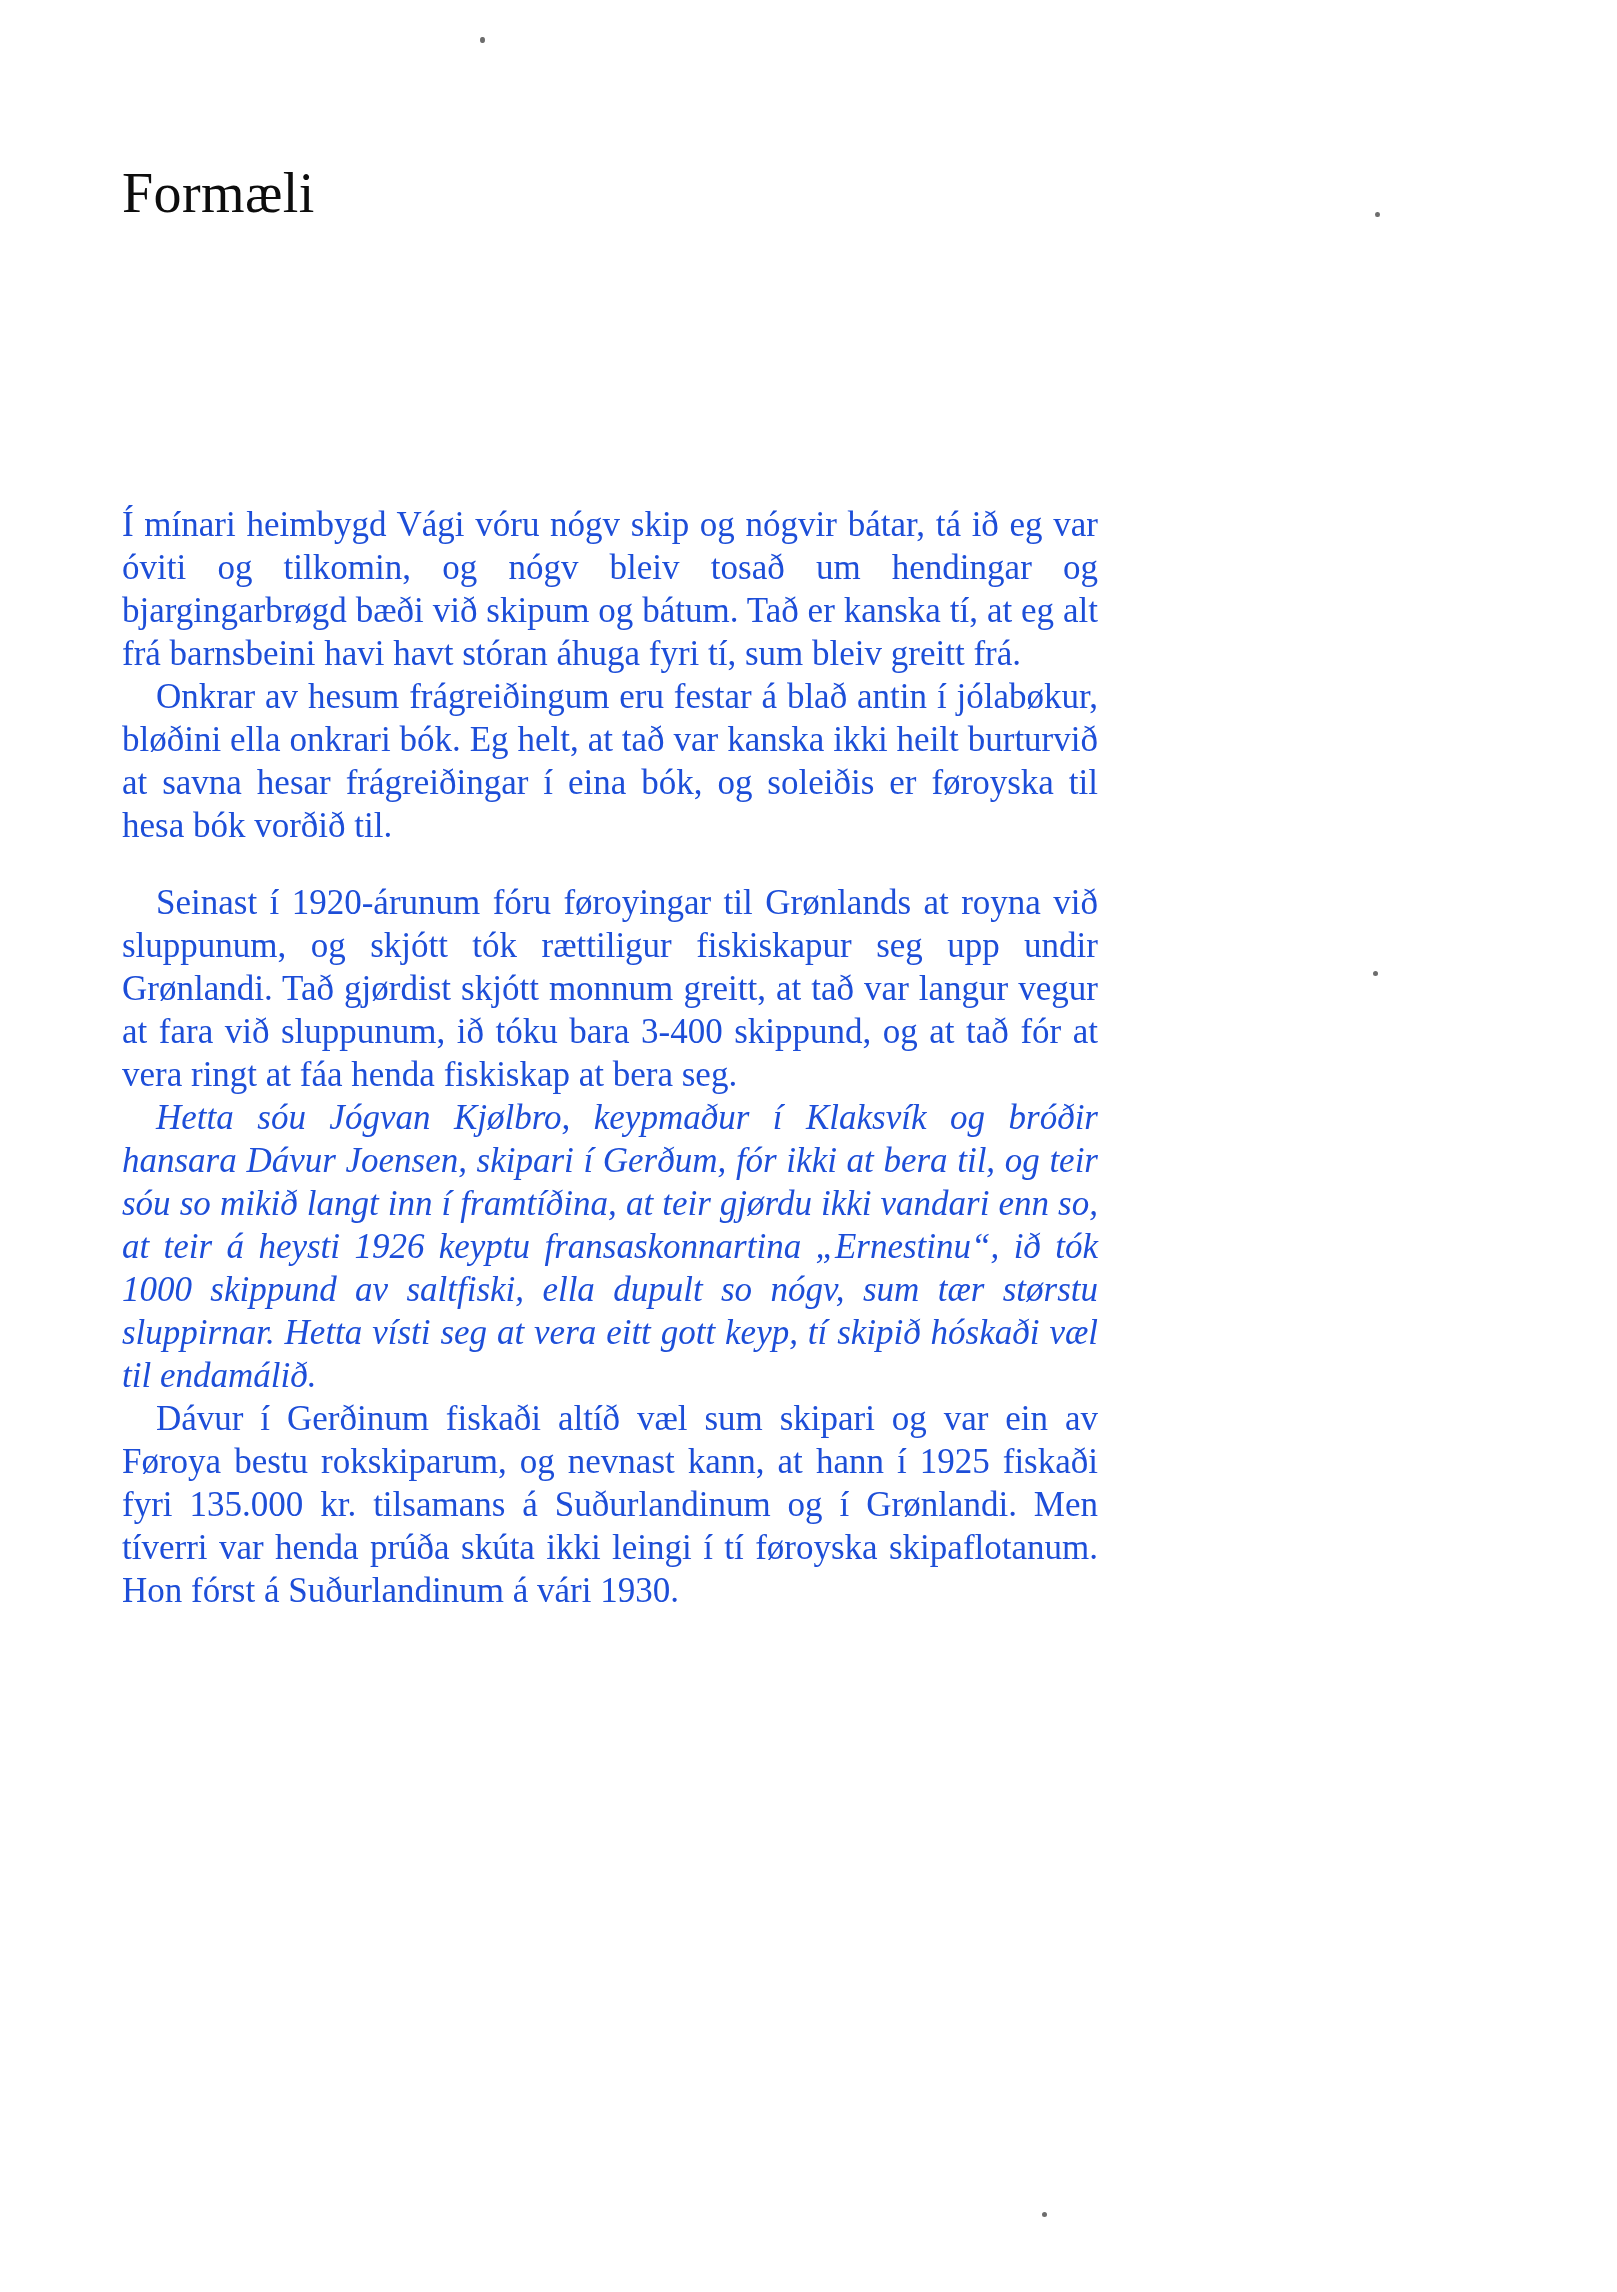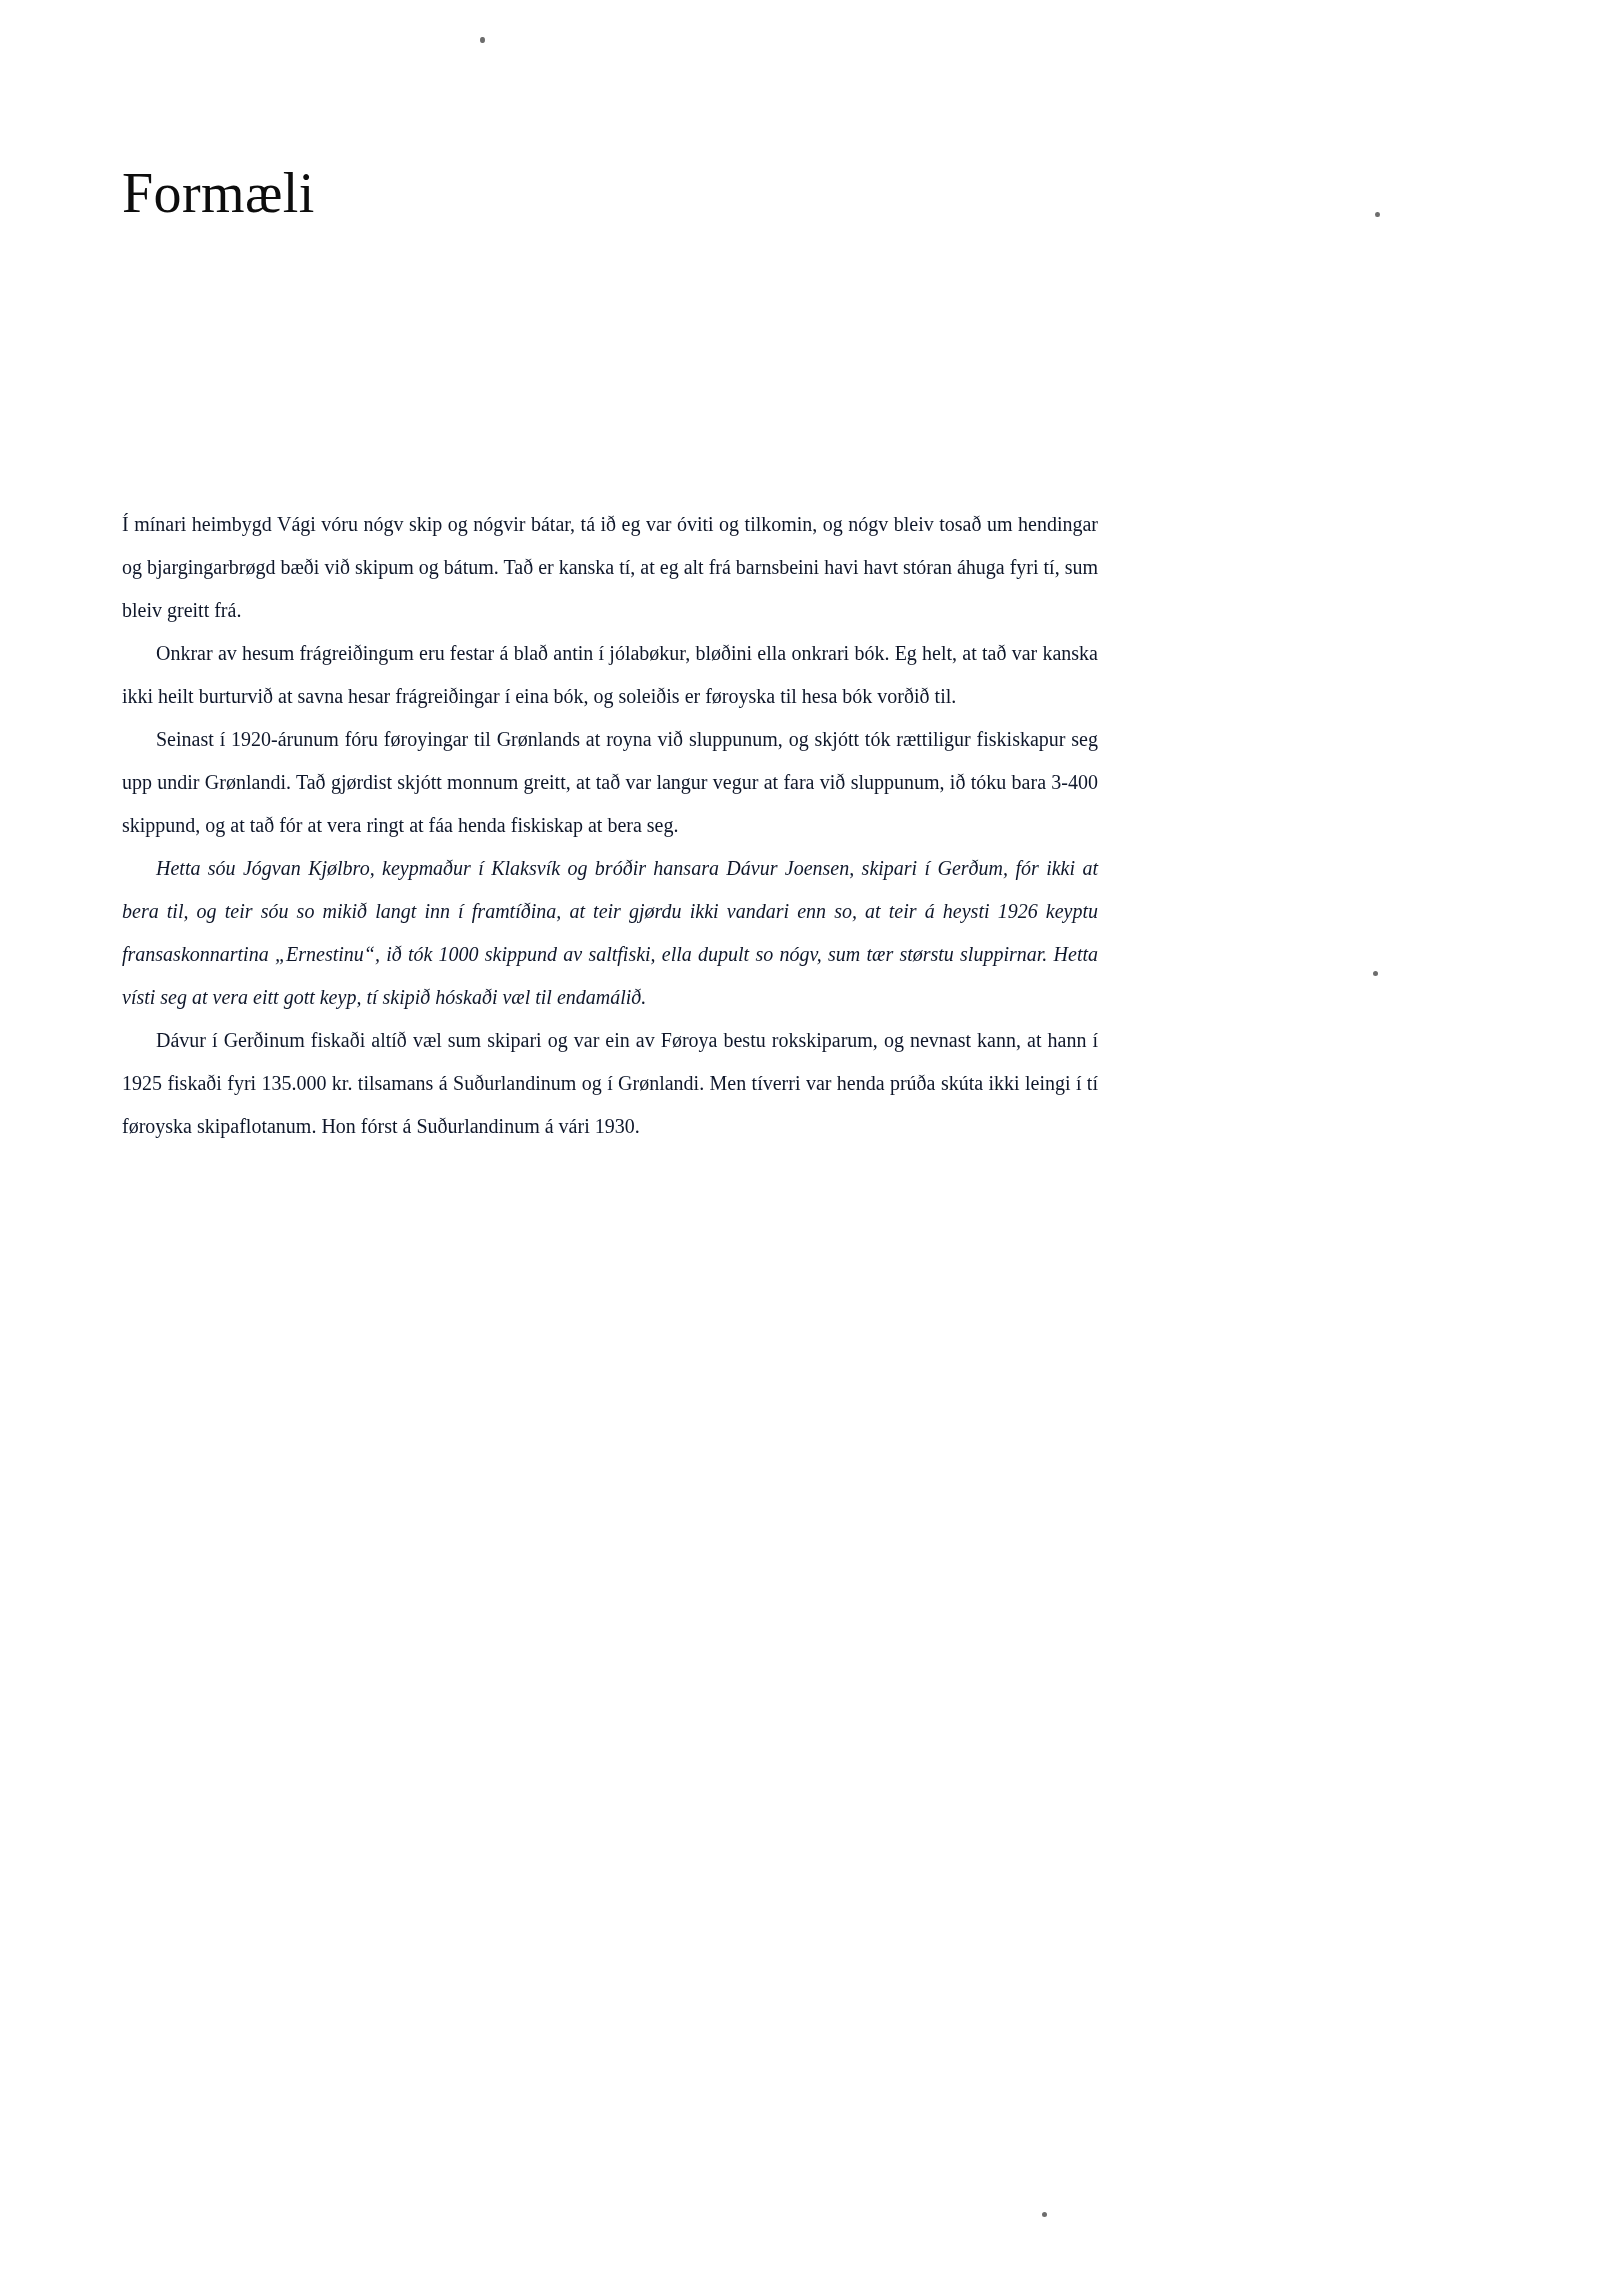--- a/index.html
+++ b/index.html
@@ -27,34 +27,35 @@
     font-size: 56px;
     font-weight: normal;
     letter-spacing: 0.4px;
     margin: 0;
     padding-top: 163px;
     line-height: 1.1;
     color: #0d0d0d;
   }
   .body-text {
     margin-top: 278px;
-    font-size: 20px;
+    font-size: 35px;
     line-height: 43px;
     text-align: justify;
-    color: #0f172a;
+    color: #1d4ed8;
   }
   .para {
     margin: 0;
     text-align: justify;
     text-justify: inter-word;
   }
   .para + .para {
     text-indent: 34px;
   }
   .para-gap {
+    margin-top: 34px;
     text-indent: 0;
   }
   .para-gap + .para {
     text-indent: 34px;
     font-style: italic;
   }
   
   .speck {
     position: absolute;
     background: #6d6d6d;

